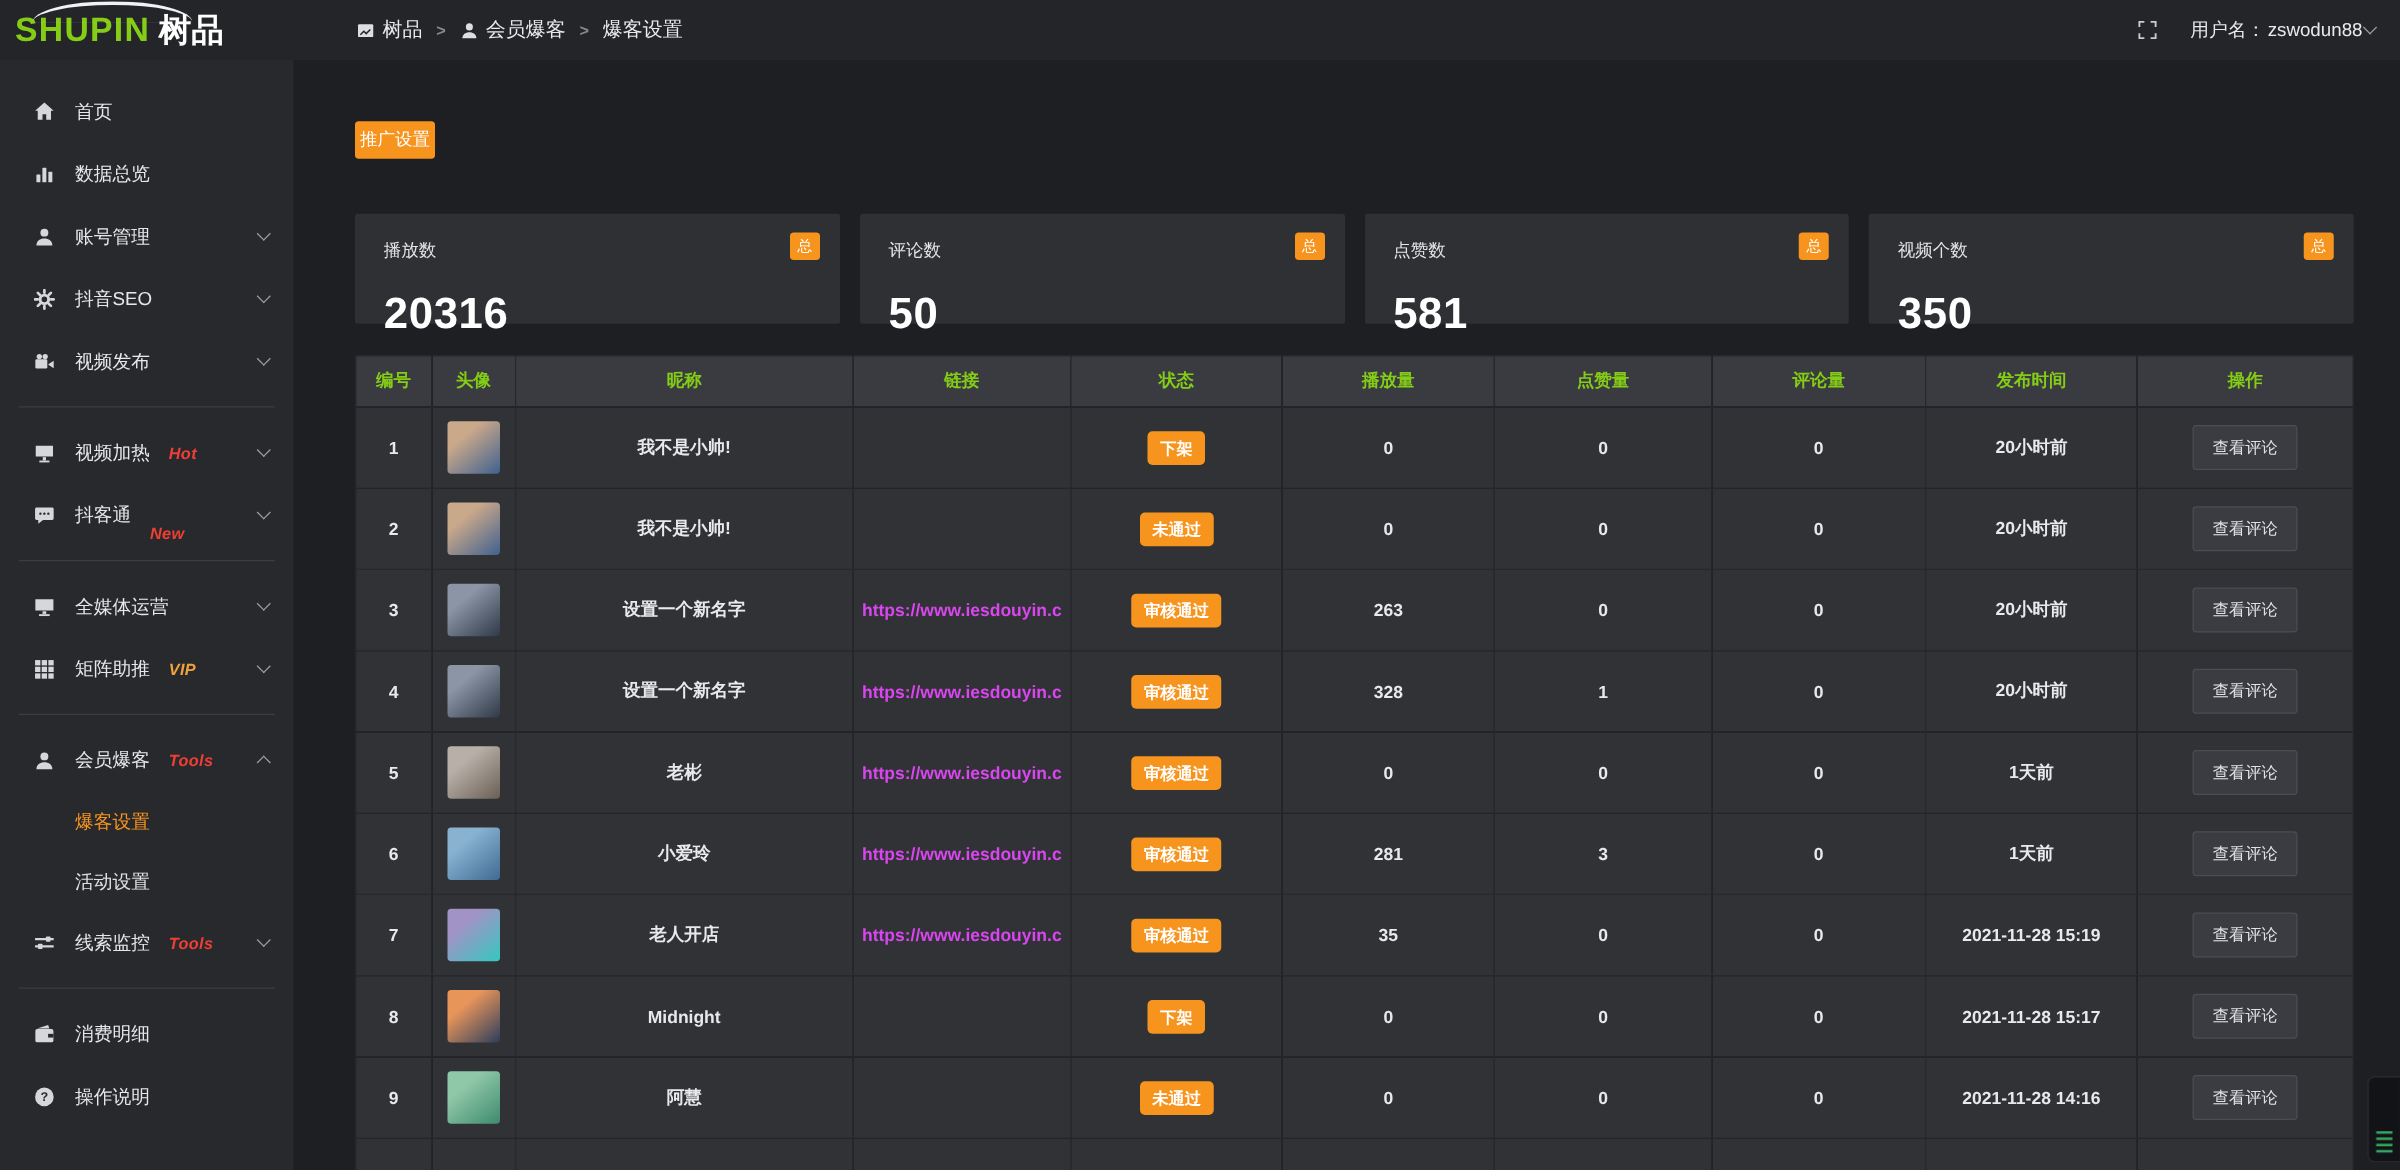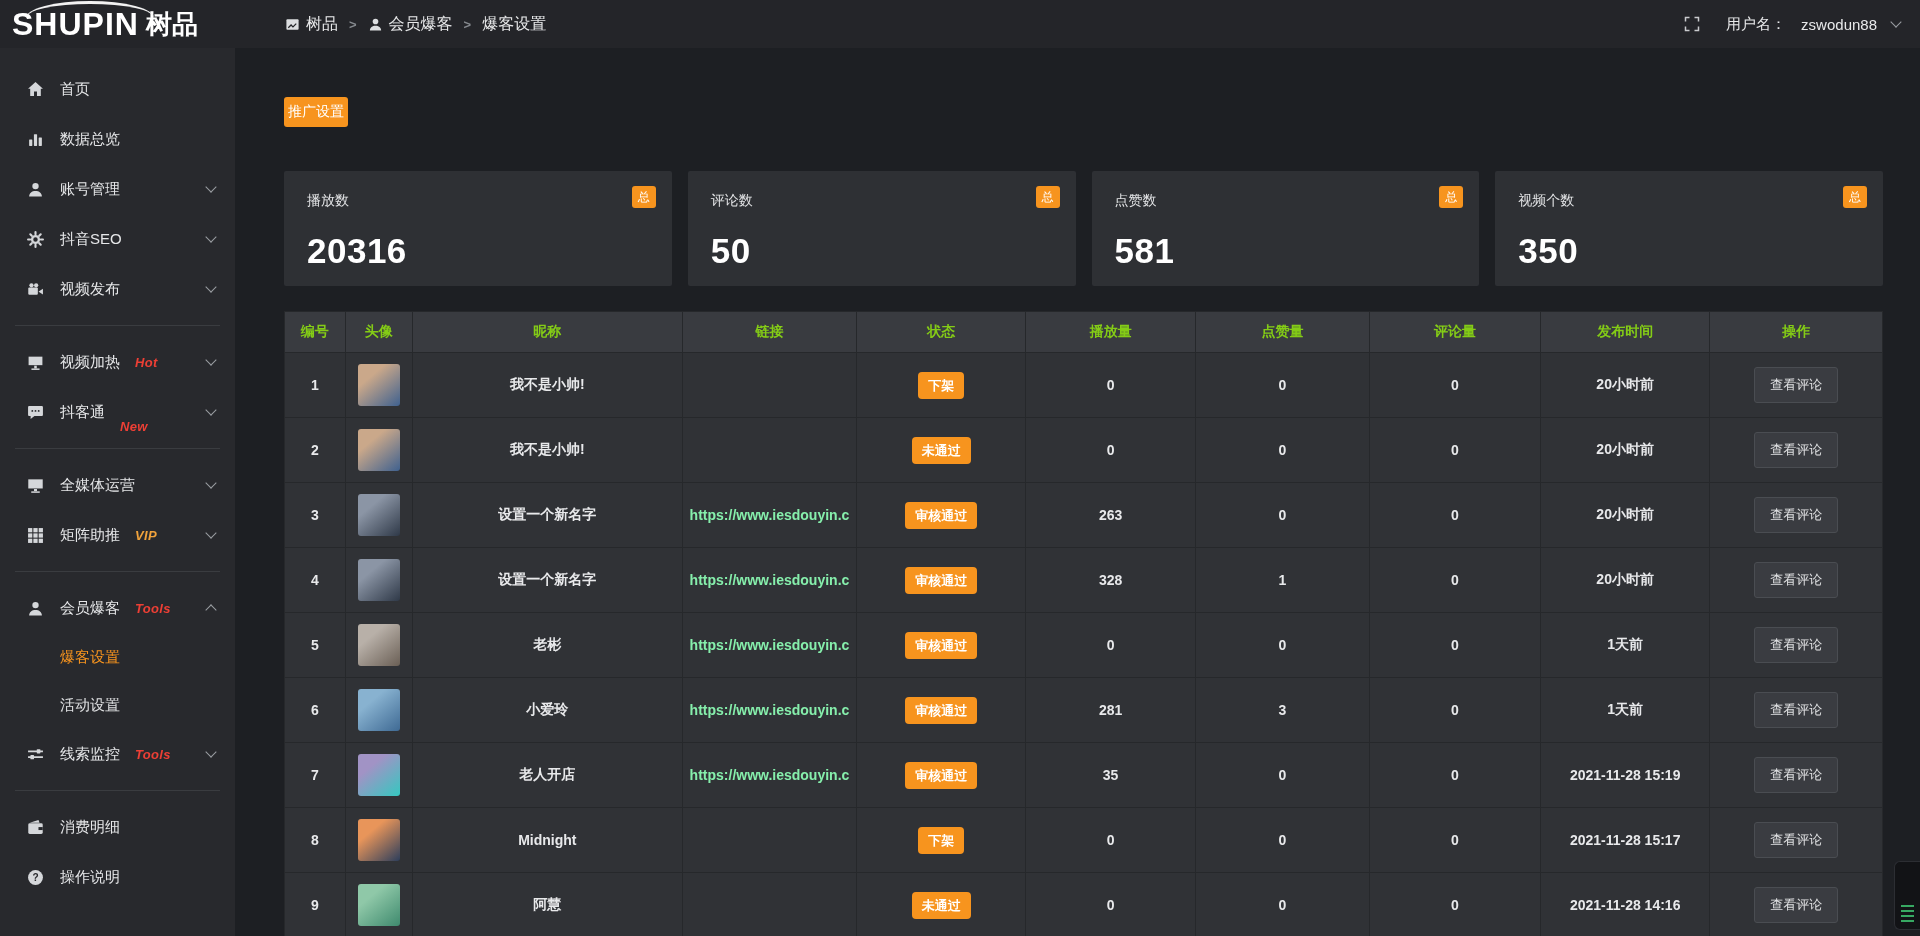--- a/index.html
+++ b/index.html
@@ -7,67 +7,67 @@
     width:1920px;height:936px;overflow:hidden;
     background:#1d1f23;color:#e8e9eb;
     font-family:"Liberation Sans","DejaVu Sans",sans-serif;
     -webkit-font-smoothing:antialiased;
   }
   .page{display:grid;grid-template-columns:235px 1fr;grid-template-rows:48px 888px;width:1920px;height:936px;}
 
   
   .logo{grid-row:1;grid-column:1;background:#242529;display:flex;align-items:center;padding-left:12px;position:relative;cursor:pointer;}
   .logo-arc{position:absolute;top:1px;left:26px;width:128px;height:14px;border-top:3px solid #f2f2f2;border-radius:50% 50% 0 0 / 100% 100% 0 0;}
-  .logo-en{font-size:32px;font-weight:800;letter-spacing:1px;color:#ffffff;font-style:normal;}
+  .logo-en{font-size:27px;font-weight:800;letter-spacing:1px;color:#84cc16;font-style:normal;}
   .logo-cn{font-size:26px;font-weight:800;color:#fff;margin-left:7px;}
 
   
   .topbar{grid-row:1;grid-column:2;background:#242529;display:flex;align-items:center;padding:0 20px 0 50px;}
   .breadcrumb{display:flex;align-items:center;font-size:16px;color:#e8e9ea;}
   .bc-item{display:flex;align-items:center;cursor:pointer;}
   .bc-icon{display:flex;margin-right:6px;color:#dcdee0;}
   .bc-icon svg{width:15px;height:15px;fill:#dcdee0;}
   .bc-sep{color:#85898e;font-size:13px;margin:0 11px;font-weight:700;}
   .topbar-right{margin-left:auto;display:flex;align-items:center;gap:26px;}
   .fullscreen{display:flex;color:#c9cbce;cursor:pointer;}
   .fullscreen svg{width:16px;height:16px;}
-  .username{display:flex;align-items:center;gap:15px;font-size:15px;color:#e8e9ea;cursor:pointer;}
+  .username{display:flex;align-items:center;gap:2px;font-size:15px;color:#e8e9ea;cursor:pointer;}
   .chev{width:7px;height:7px;border-right:1.6px solid #9b9ea3;border-bottom:1.6px solid #9b9ea3;display:inline-block;}
   .chev.down{transform:rotate(45deg);margin-top:-4px;}
   .chev.up{transform:rotate(-135deg);margin-top:4px;}
 
   
   .sidebar{grid-row:2;grid-column:1;background:#28292d;overflow:hidden;}
   .menu{padding-top:16px;}
   .s-item{display:flex;align-items:center;height:50px;padding:0 20px 0 27px;font-size:15px;color:#e6e7e9;cursor:pointer;}
   .s-icon{width:18px;height:18px;margin-right:15px;display:flex;align-items:center;color:#d5d7da;}
   .s-icon svg{width:17px;height:17px;fill:#d5d7da;}
   .s-badge{font-size:13px;font-weight:700;font-style:italic;margin-left:15px;letter-spacing:.3px;}
   .s-chevron{margin-left:auto;}
   .s-divider{height:1px;background:#3a3c40;margin:11px 15px;}
   .s-child{display:flex;align-items:center;height:48px;padding-left:60px;font-size:15px;color:#dfe0e2;cursor:pointer;}
   .s-child.active{color:#f7941e;}
 
   
   .content{grid-row:2;grid-column:2;background:#1d1f23;padding:0 37px 0 49px;overflow:hidden;}
   .promo-btn{margin-top:49px;height:30px;padding:0 4px;background:#f7941e;color:#fff;border:0;border-radius:3px;font-size:14px;cursor:pointer;font-family:inherit;}
   .stats-row{display:flex;gap:16px;margin-top:44px;}
-  .stat-card{flex:1;height:115px;background:#2e3034;border-radius:2px;padding:21px 23px;box-sizing:border-box;position:relative;}
+  .stat-card{flex:1;height:88px;background:#2e3034;border-radius:2px;padding:21px 23px;box-sizing:border-box;position:relative;}
   .stat-label{font-size:14px;color:#e3e4e6;}
   .stat-value{font-size:35px;font-weight:600;color:#fff;margin-top:21px;letter-spacing:.5px;}
   .stat-badge{position:absolute;top:15px;right:16px;background:#f7941e;color:#fff;font-size:12px;padding:5px 6px;border-radius:3px;line-height:1;}
 
   
   .table-wrap{margin-top:25px;}
   table{width:100%;border-collapse:collapse;table-layout:fixed;}
   th{background:#393b40;height:40px;font-size:14px;font-weight:700;color:#84cc16;}
   td{background:#303236;height:64px;text-align:center;font-size:14px;font-weight:600;color:#e8e9eb;}
   th,td{border:1px solid #26282b;padding:0;overflow:hidden;}
   .avatar{width:42px;height:42px;border-radius:3px;margin:0 auto;}
-  .link-a{color:#86efac;text-decoration:none;font-size:14px;font-weight:600;white-space:nowrap;}
+  .link-a{color:#d946ef;text-decoration:none;font-size:14px;font-weight:600;white-space:nowrap;}
   .status-badge{display:inline-block;background:#f7941e;color:#fff;font-size:13px;font-weight:600;padding:7px 10px;border-radius:4px;line-height:1;}
   .action-btn{background:#3a3c41;border:1px solid #4a4d52;color:#e0e1e3;font-size:13px;padding:8px 15px;border-radius:3px;cursor:pointer;font-family:inherit;}
 
   
   .floating-widget{position:fixed;right:0;bottom:6px;width:25px;height:60px;background:#121316;border:1px solid #2c2e33;border-right:0;border-radius:6px 0 0 6px;display:flex;flex-direction:column;justify-content:flex-end;align-items:center;padding-bottom:7px;gap:3px;cursor:pointer;}
   .fw-bar{width:13px;height:2px;background:#37a862;}
 </style>
 </head>
 <body>
 

